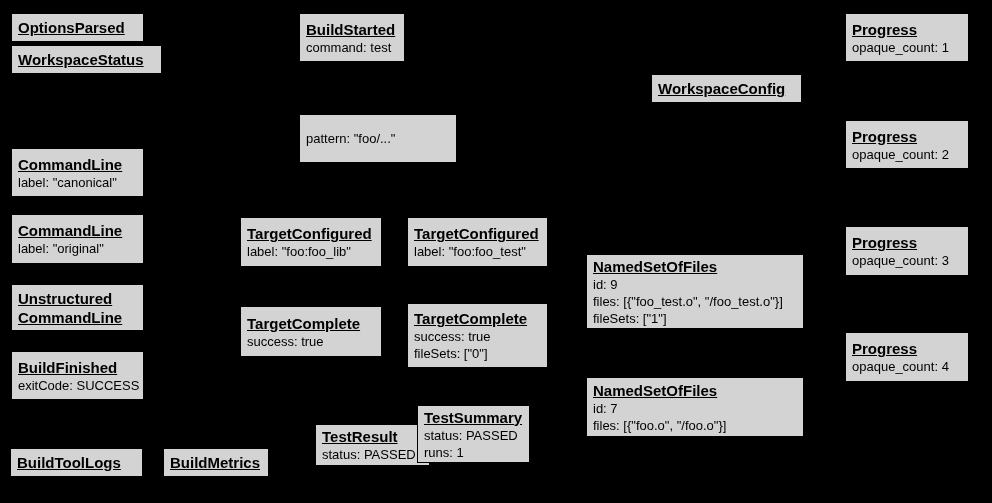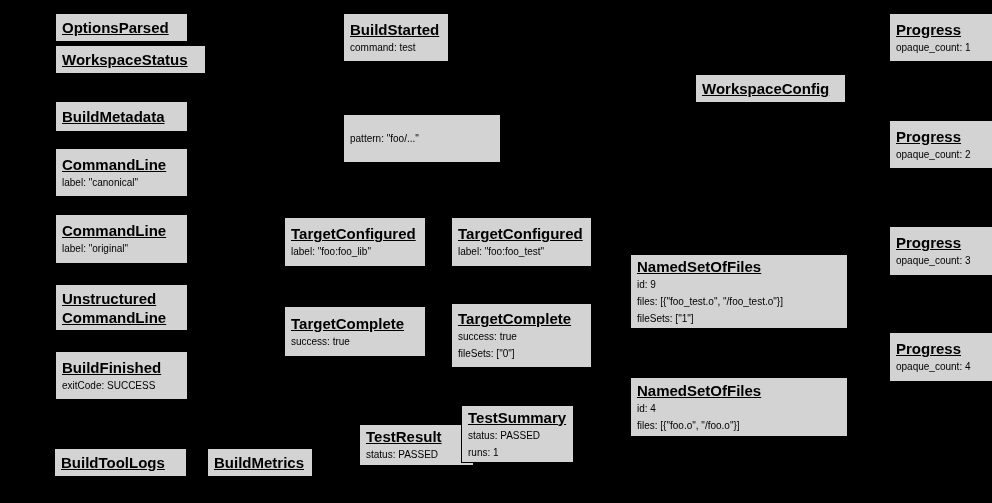--- a/index.html
+++ b/index.html
@@ -14,51 +14,47 @@
   .node {
     position: absolute;
     box-sizing: border-box;
     background: #d3d3d3;
     border: 1px solid #000000;
     color: #000000;
     display: flex;
     flex-direction: column;
     justify-content: center;
     padding: 1px 6px;
-    margin-left: 44px;
   }
   .t {
     font-weight: bold;
     font-size: 15px;
     line-height: 19px;
     text-decoration: underline;
     white-space: pre-line;
   }
   .f {
-    font-size: 10px;
+    font-size: 13px;
     line-height: 17px;
     white-space: pre;
   }
 </style>
 </head>
 <body>
 
 <div class="canvas">
 
   <div class="node" style="left:11px;top:13px;width:133px;height:29px">
     <div class="t">OptionsParsed</div>
   </div>
 
   <div class="node" style="left:11px;top:45px;width:151px;height:29px">
     <div class="t">WorkspaceStatus</div>
   </div>
 
-  <div class="node" style="left:11px;top:101px;width:133px;height:31px">
-    <div class="t">BuildMetadata</div>
-  </div>
 
   <div class="node" style="left:11px;top:148px;width:133px;height:49px">
     <div class="t">CommandLine</div>
     <div class="f">label: "canonical"</div>
   </div>
 
   <div class="node" style="left:11px;top:214px;width:133px;height:50px">
     <div class="t">CommandLine</div>
     <div class="f">label: "original"</div>
   </div>
@@ -129,21 +125,21 @@
 
   <div class="node" style="left:586px;top:254px;width:218px;height:75px">
     <div class="t">NamedSetOfFiles</div>
     <div class="f">id: 9</div>
     <div class="f">files: [{"foo_test.o", "/foo_test.o"}]</div>
     <div class="f">fileSets: ["1"]</div>
   </div>
 
   <div class="node" style="left:586px;top:377px;width:218px;height:60px">
     <div class="t">NamedSetOfFiles</div>
-    <div class="f">id: 4</div>
+    <div class="f">id: 7</div>
     <div class="f">files: [{"foo.o", "/foo.o"}]</div>
   </div>
 
   <div class="node" style="left:845px;top:13px;width:124px;height:49px">
     <div class="t">Progress</div>
     <div class="f">opaque_count: 1</div>
   </div>
 
   <div class="node" style="left:845px;top:120px;width:124px;height:49px">
     <div class="t">Progress</div>

